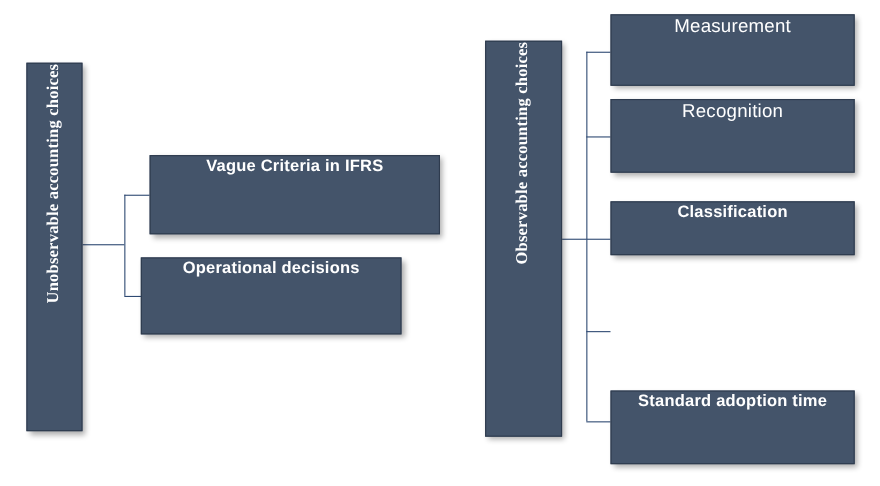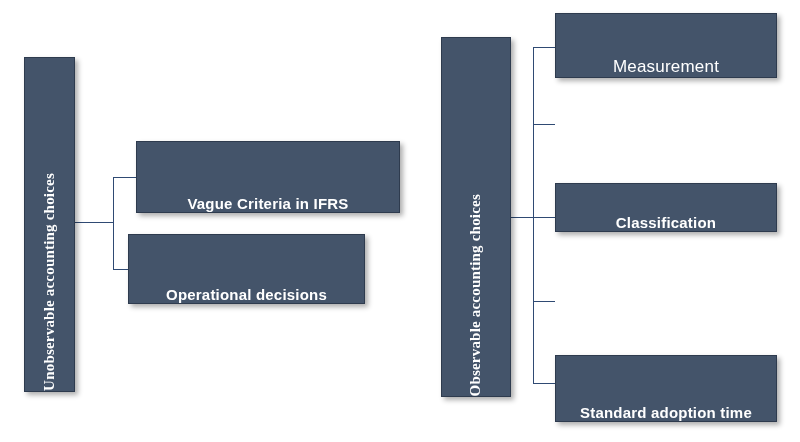--- a/index.html
+++ b/index.html
@@ -16,21 +16,21 @@
     font-family: "Liberation Serif", serif;
   }
 
   
   .node {
     position: absolute;
     background: #44546A;
     border: 1px solid #2E3B4E;
     box-shadow: 3px 3px 5px rgba(0,0,0,0.32);
     display: flex;
-    align-items: flex-end;
+    align-items: flex-start;
     justify-content: center;
     box-sizing: border-box;
     color: #ffffff;
     z-index: 3;
   }
   .node-label {
     color: #ffffff;
     text-align: center;
     line-height: 1.15;
     white-space: nowrap;
@@ -96,20 +96,23 @@
       <div class="node root-bar" style="left: 441px; top: 37px; width: 70px; height: 360px;">
         <span class="node-label">Observable accounting choices</span>
       </div>
       <div class="conn-h" style="left: 511px; top: 217px; width: 22px;"></div>
       <div class="conn-v" style="left: 533px; top: 47px; height: 336px;"></div>
       <div class="conn-h" style="left: 533px; top: 47px; width: 22px;"></div>
       <div class="node" style="left: 555px; top: 13px; width: 222px; height: 65px;">
         <span class="node-label sans-label">Measurement</span>
       </div>
       <div class="conn-h" style="left: 533px; top: 124px; width: 22px;"></div>
+      <div class="node" style="left: 555px; top: 90px; width: 222px; height: 67px;">
+        <span class="node-label sans-label">Recognition</span>
+      </div>
       <div class="conn-h" style="left: 533px; top: 217px; width: 22px;"></div>
       <div class="node" style="left: 555px; top: 183px; width: 222px; height: 49px;">
         <span class="node-label serif-label">Classification</span>
       </div>
       <div class="conn-h" style="left: 533px; top: 301px; width: 22px;"></div>
       <div class="conn-h" style="left: 533px; top: 383px; width: 22px;"></div>
       <div class="node" style="left: 555px; top: 355px; width: 222px; height: 67px;">
         <span class="node-label serif-label">Standard adoption time</span>
       </div>
     </div>

